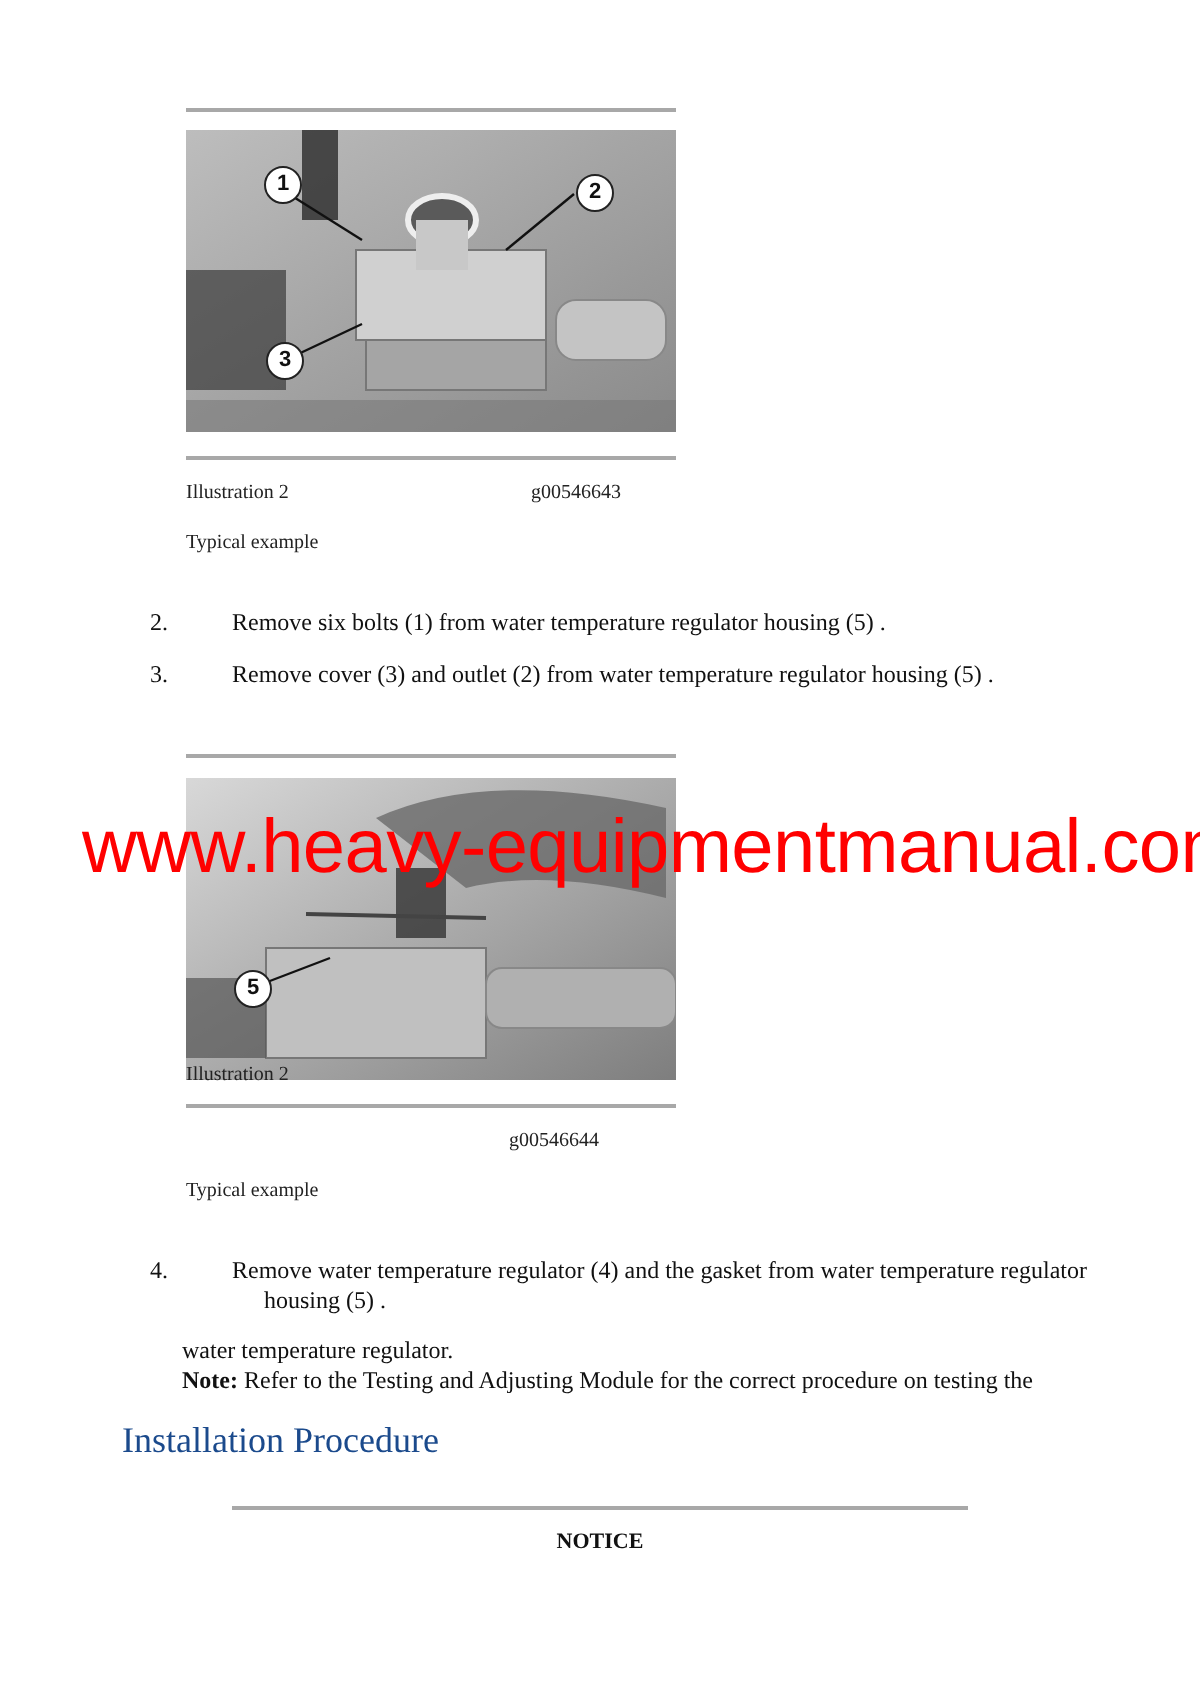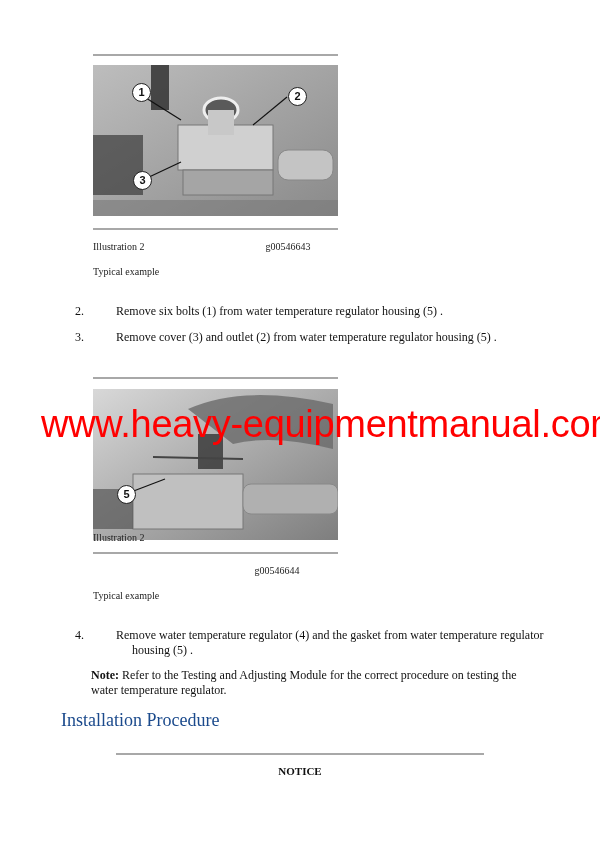--- a/index.html
+++ b/index.html
@@ -90,22 +90,22 @@
 <div class="caption-id" style="left:227px; top:565px; width:100px;">g00546644</div>
 <div class="caption" style="left:93px; top:590px;">Typical example</div>
 
 <div class="step" style="left:75px; top:628px; width:490px; height:32px;">
   <span class="num">4.</span>
   <span class="txt" style="white-space:nowrap;">Remove water temperature regulator (4) and the gasket from water temperature regulator</span>
   <span class="txt" style="top:15px;padding-left:16px;">housing (5) .</span>
 </div>
 
 <div class="note" style="left:91px; top:668px; width:480px;">
+  <div>water temperature regulator.</div>
   <div style="white-space:nowrap;"><b>Note:</b><span> Refer to the Testing and Adjusting Module for the correct procedure on testing the</span></div>
-  <div>water temperature regulator.</div>
 </div>
 
 <div class="heading" style="left:61px; top:710px;">Installation Procedure</div>
 
 <div class="rule" style="left:116px; top:753px; width:368px;"></div>
 <div class="notice" style="left:116px; top:765px; width:368px;">NOTICE</div>
 
 <div class="watermark" style="left:41px; top:403px;">www.heavy-equipmentmanual.com</div>
 
 </body></html>

